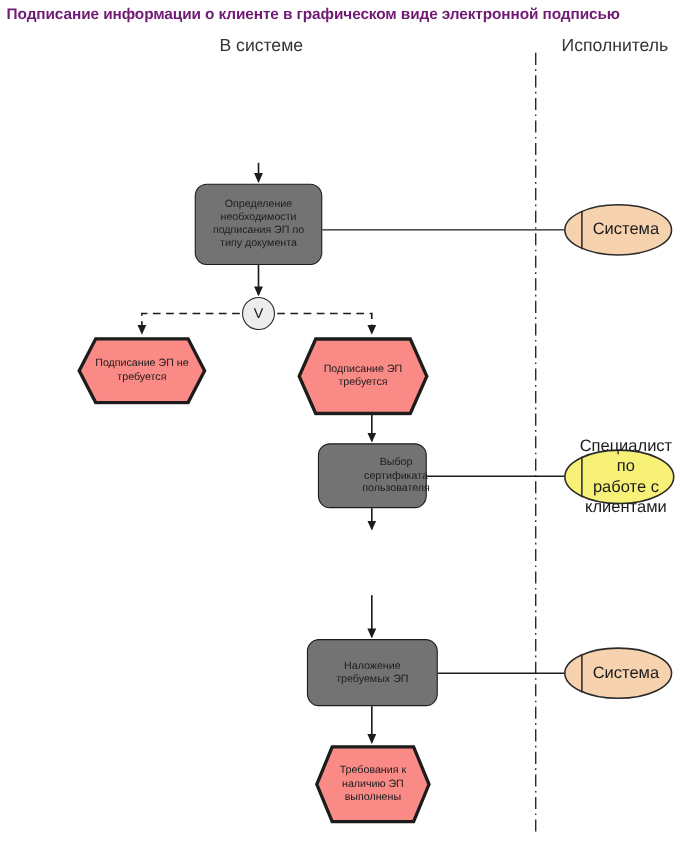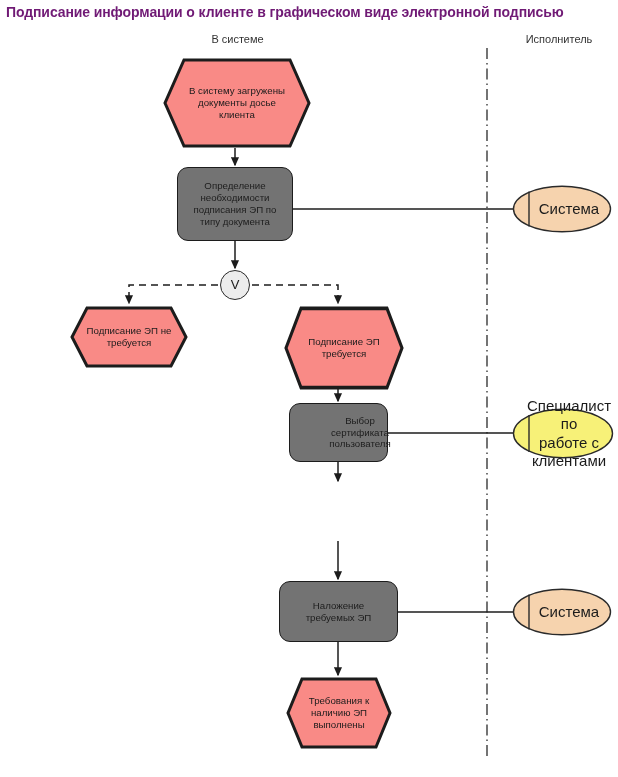--- a/index.html
+++ b/index.html
@@ -18,21 +18,21 @@
     font-size:14px; font-weight:bold; color:#701a75;
     letter-spacing:-0.1px;
     white-space:nowrap;
   }
   .title-rule {
     position:absolute; left:0; top:25px; width:618px; height:1px;
     background:#ffffff;
   }
 
   .lane-label {
-    position:absolute; font-size:11px; color:#333;
+    position:absolute; font-size:16px; color:#333;
     text-align:center; white-space:nowrap;
   }
 
   svg.edges { position:absolute; left:0; top:0; width:618px; height:777px; pointer-events:none; }
 
   .node { position:absolute; display:flex; align-items:center; justify-content:center; }
   .node .lbl {
     text-align:center; line-height:1.22; font-size:9.7px; color:#1b1b1b;
     padding:0 6px; white-space:pre-line; position:relative; z-index:2;
   }
@@ -94,38 +94,30 @@
 
     <line x1="338" y1="541" x2="338" y2="579" stroke="#1c1c1c" stroke-width="1.5" marker-end="url(#arrow)"></line>
 
     <line x1="338" y1="642" x2="338" y2="675" stroke="#1c1c1c" stroke-width="1.5" marker-end="url(#arrow)"></line>
 
     <line x1="293" y1="209" x2="513" y2="209" stroke="#1c1c1c" stroke-width="1.3"></line>
     <line x1="388" y1="433" x2="513" y2="433" stroke="#1c1c1c" stroke-width="1.3"></line>
     <line x1="398" y1="612" x2="513" y2="612" stroke="#1c1c1c" stroke-width="1.3"></line>
   </svg>
 
-  <div class="node hex" style="left:163px; top:58px; width:148px; height:90px;">
-    <svg class="hexshape" viewBox="0 0 148 90" preserveAspectRatio="none">
-      <polygon points="21,2 127,2 146,45 127,88 21,88 2,45" fill="#f98a86" stroke="#1c1c1c" stroke-width="3"></polygon>
-    </svg>
-    <div class="lbl">В систему загружены
-документы досье
-клиента</div>
-  </div>
 
   <div class="node hex" style="left:70px; top:306px; width:118px; height:62px;">
     <svg class="hexshape" viewBox="0 0 118 62" preserveAspectRatio="none">
       <polygon points="17,2 101,2 116,31 101,60 17,60 2,31" fill="#f98a86" stroke="#1c1c1c" stroke-width="3"></polygon>
     </svg>
     <div class="lbl">Подписание ЭП не
 требуется</div>
   </div>
 
-  <div class="node hex" style="left:284px; top:306px; width:120px; height:84px;">
+  <div class="node hex" style="left:270px; top:306px; width:120px; height:72px;">
     <svg class="hexshape" viewBox="0 0 120 68" preserveAspectRatio="none">
       <polygon points="17,2 103,2 118,34 103,66 17,66 2,34" fill="#f98a86" stroke="#1c1c1c" stroke-width="3"></polygon>
     </svg>
     <div class="lbl">Подписание ЭП
 требуется</div>
   </div>
 
 
   <div class="node hex" style="left:286px; top:677px; width:106px; height:72px;">
     <svg class="hexshape" viewBox="0 0 106 72" preserveAspectRatio="none">

